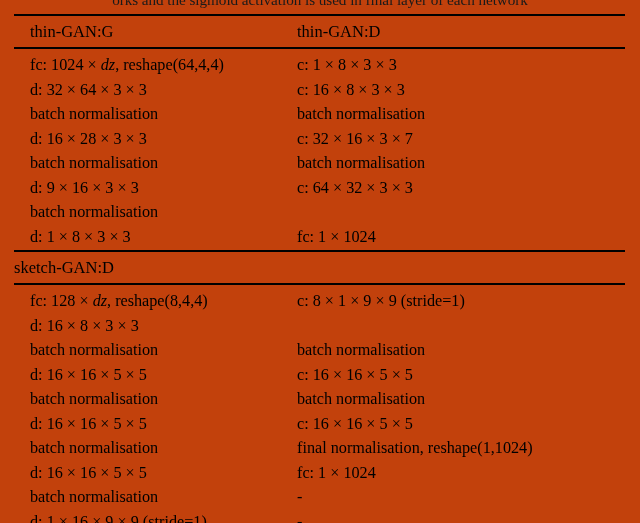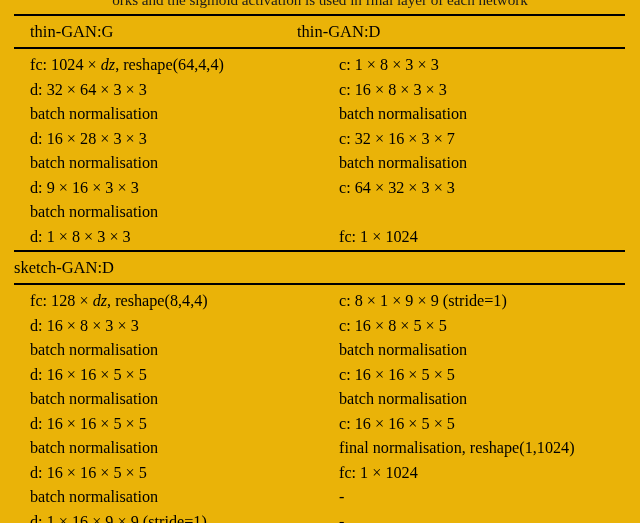--- a/index.html
+++ b/index.html
@@ -12,21 +12,21 @@
     height: 523px;
     overflow: hidden;
     font-family: "Liberation Serif", "DejaVu Serif", serif;
     color: #000000;
     -webkit-font-smoothing: none;
   }
   #page {
     position: relative;
     width: 640px;
     height: 523px;
-    background: #eab308;
+    background: #c2410c;
   }
 
   
   .cutoff-line {
     position: absolute;
     left: 0;
     top: -9px;
     width: 640px;
     height: 20px;
     overflow: hidden;
@@ -76,21 +76,20 @@
     white-space: nowrap;
   }
 
   .rows {
     padding-top: 4px;
     padding-bottom: 1px;
   }
   .body-row {
     height: 24.5px;
     align-items: flex-end;
-    gap: 42px;
   }
   .cell {
     font-size: 16.2px;
     line-height: 24.5px;
     white-space: nowrap;
   }
   .mathvar {
     font-style: italic;
   }
 </style>
@@ -154,21 +153,20 @@
 
     <div class="rule"></div>
 
     <div class="rows">
       <div class="body-row">
         <div class="col-l cell">fc: 128 × <span class="mathvar">dz</span>, reshape(8,4,4)</div>
         <div class="col-r cell">c: 8 × 1 × 9 × 9 (stride=1)</div>
       </div>
       <div class="body-row">
         <div class="col-l cell">d: 16 × 8 × 3 × 3</div>
-        <div class="col-r cell">c: 16 × 8 × 5 × 5</div>
       </div>
       <div class="body-row">
         <div class="col-l cell">batch normalisation</div>
         <div class="col-r cell">batch normalisation</div>
       </div>
       <div class="body-row">
         <div class="col-l cell">d: 16 × 16 × 5 × 5</div>
         <div class="col-r cell">c: 16 × 16 × 5 × 5</div>
       </div>
       <div class="body-row">

